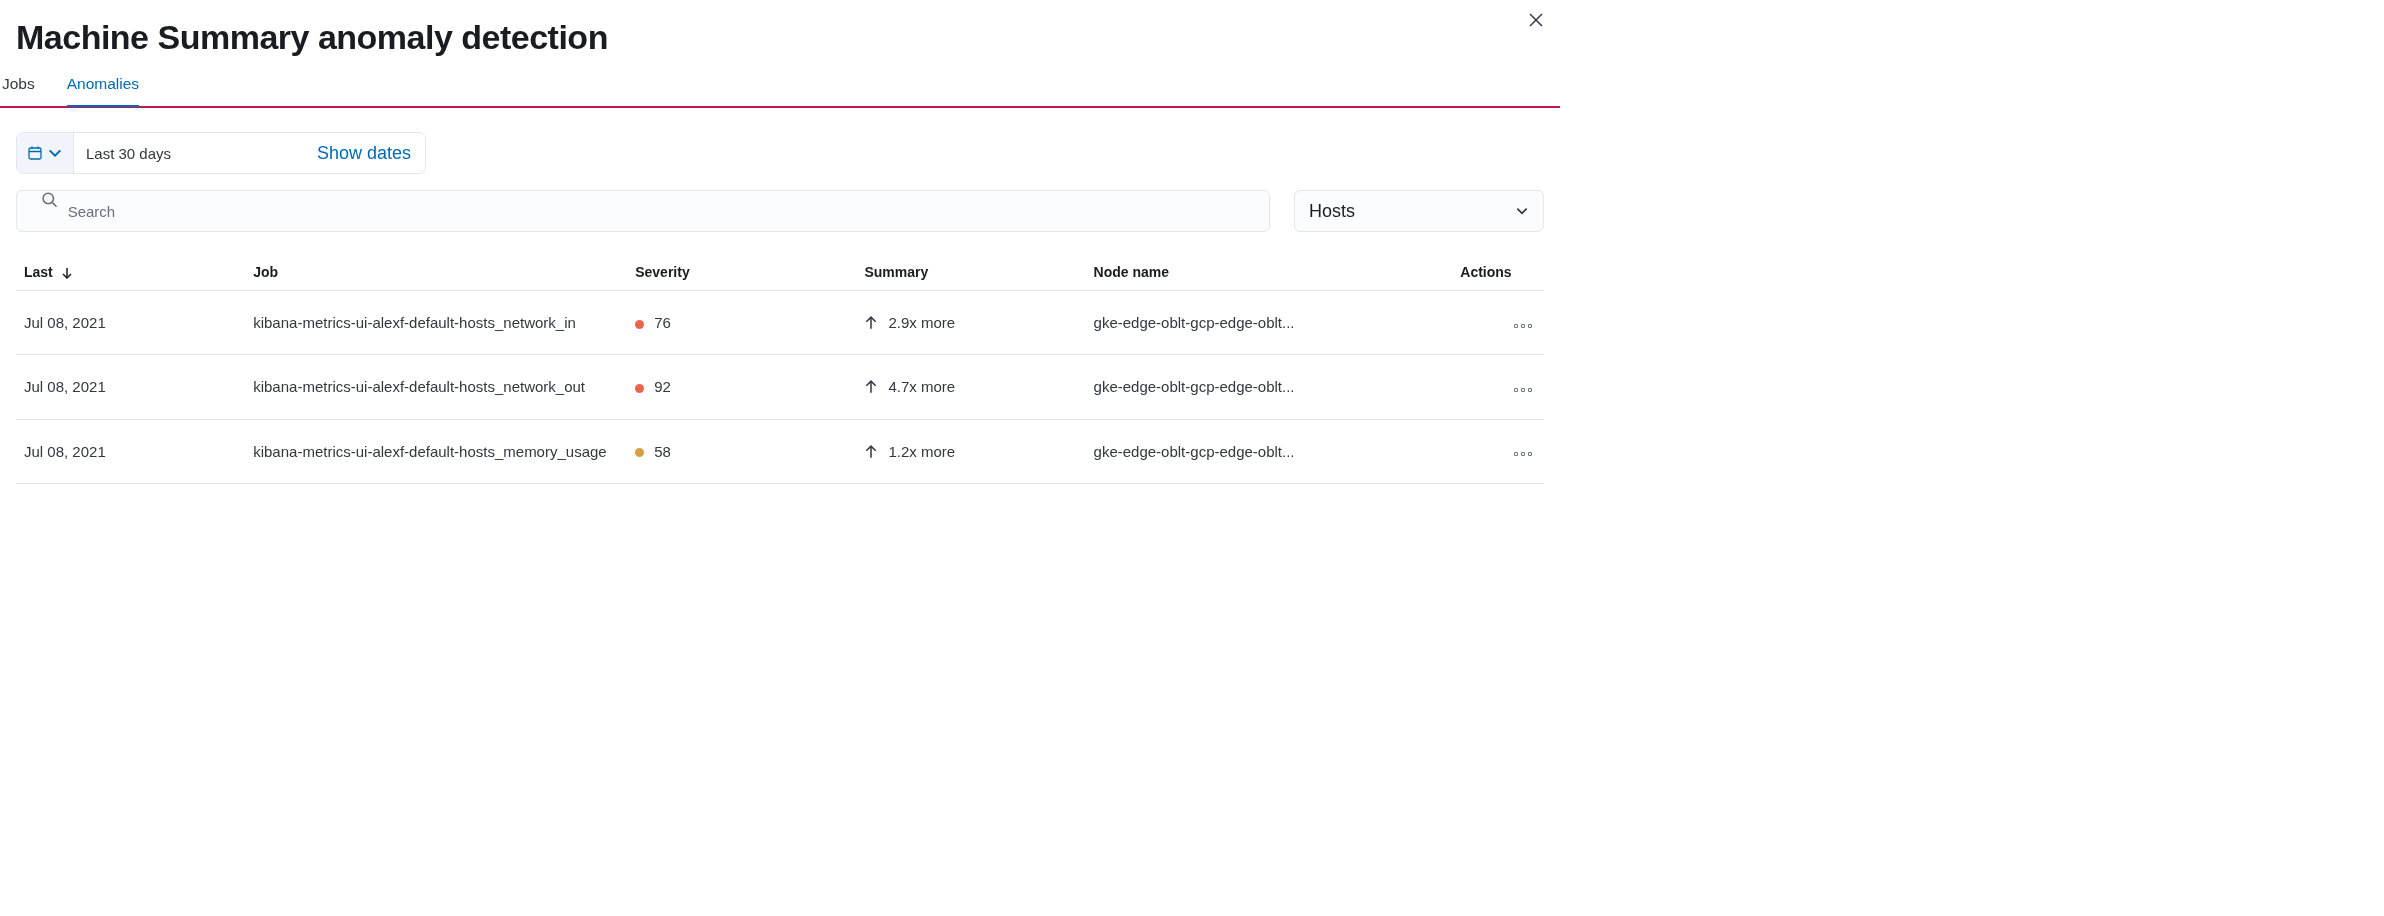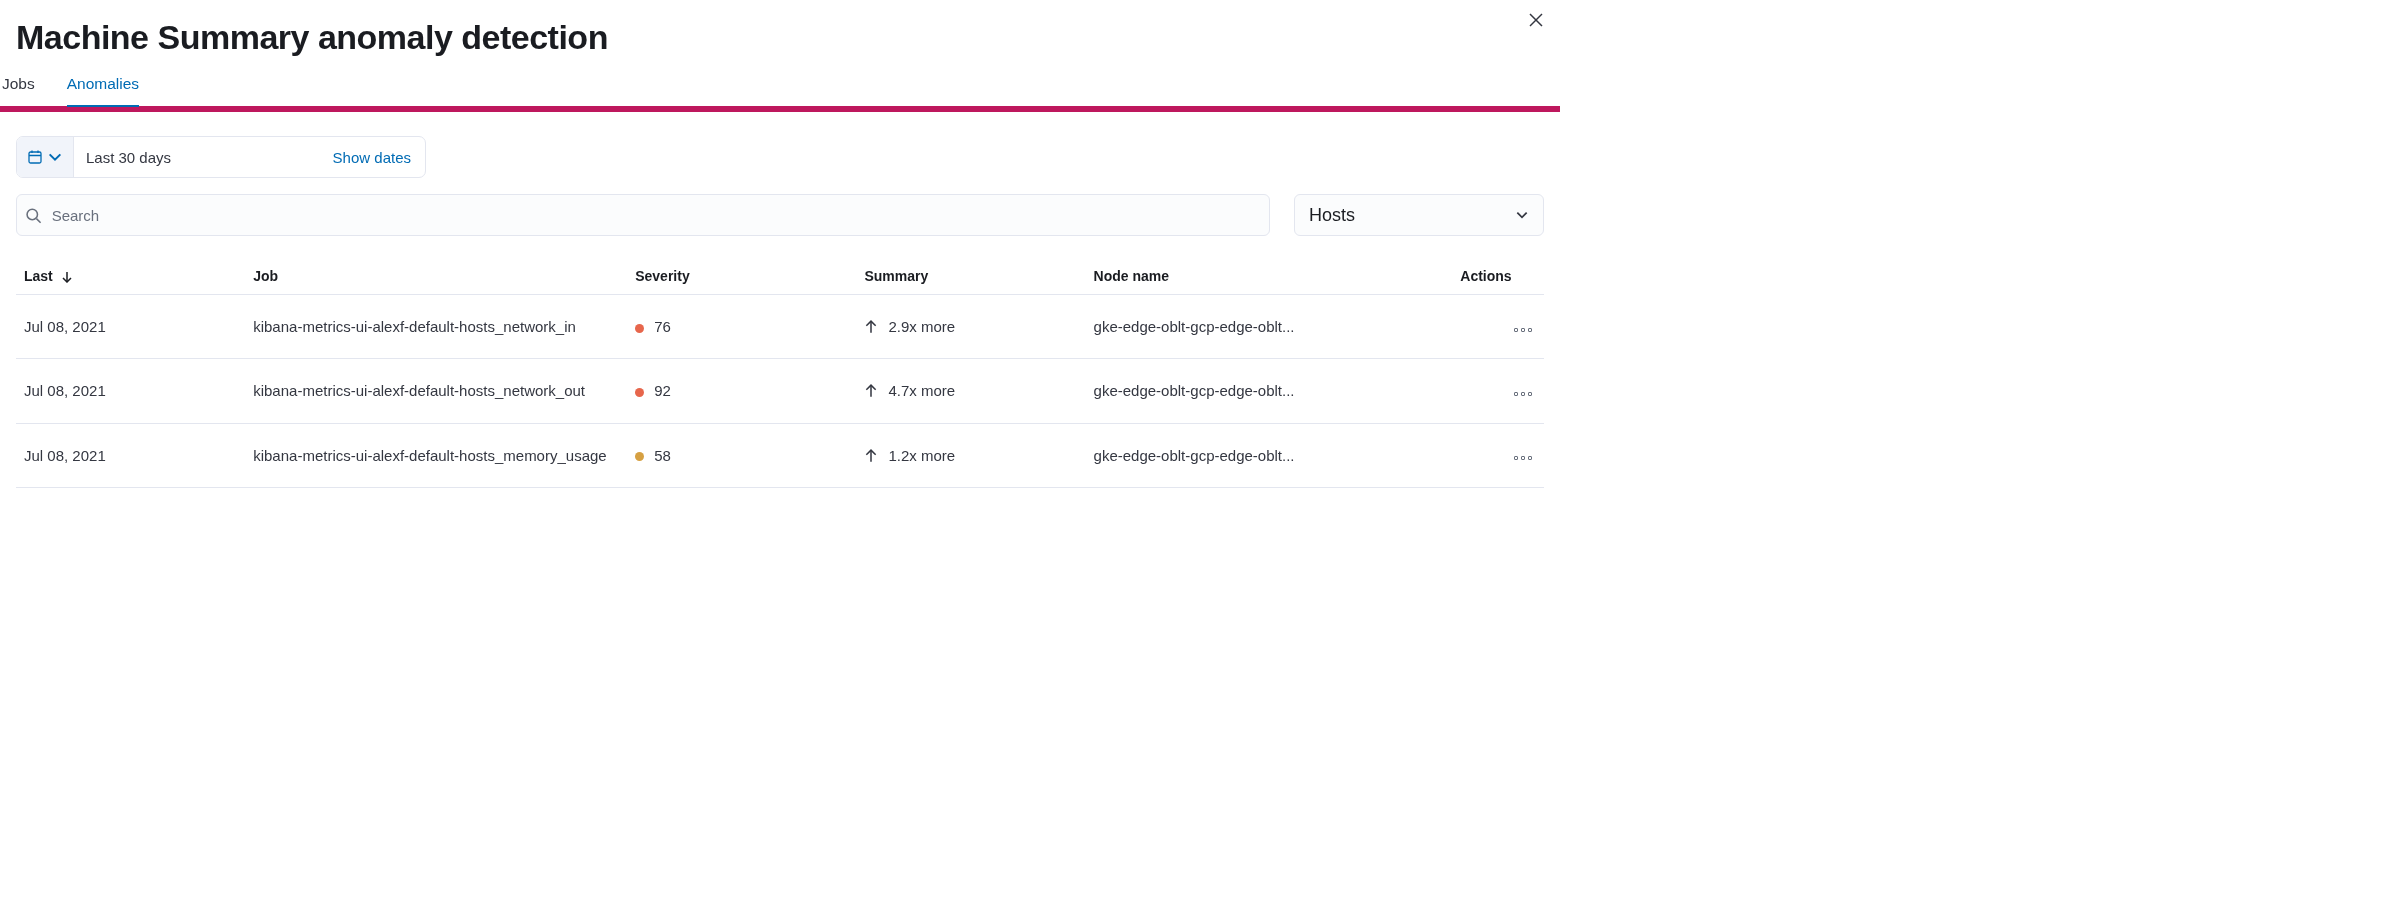--- a/index.html
+++ b/index.html
@@ -21,21 +21,21 @@
   }
   h1.title {
     font-size: 34px;
     font-weight: 700;
     letter-spacing: -0.5px;
     margin: 2px 0 18px 0;
   }
   .tabs {
     display: flex;
     gap: 32px;
-    border-bottom: 6px solid #be185d;
+    border-bottom: 2px solid #be185d;
     margin: 12px -16px;
     padding: 0 2px;
   }
   .tab {
     padding: 0 0 12px 0;
     font-size: 15.5px;
     cursor: pointer;
     color: #343741;
     border-bottom: 2px solid transparent;
     margin-bottom: -1px;
@@ -71,39 +71,38 @@
     align-items: center;
     padding: 0 14px 0 12px;
     font-size: 15px;
     color: #343741;
     flex: 1;
   }
   .date-picker .show-dates {
     display: flex;
     align-items: center;
     padding: 0 14px;
-    font-size: 15px;
+    font-size: 18px;
     color: #006bb4;
     cursor: pointer;
   }
 
   .filters-row {
     display: flex;
     gap: 24px;
     margin-top: 16px;
     align-items: stretch;
   }
   .search-box {
     flex: 1;
     display: flex;
-    align-items: center;
     height: 42px;
     border: 1px solid #e3e6ef;
     border-radius: 6px;
-    padding: 0 8px;
+    padding: 0 24px;
     background: #fbfcfd;
   }
   .search-box svg { width: 17px; height: 17px; color: #69707d; margin-right: 10px; }
   .search-box input {
     border: none;
     outline: none;
     background: transparent;
     font-size: 15px;
     color: #343741;
     width: 100%;

